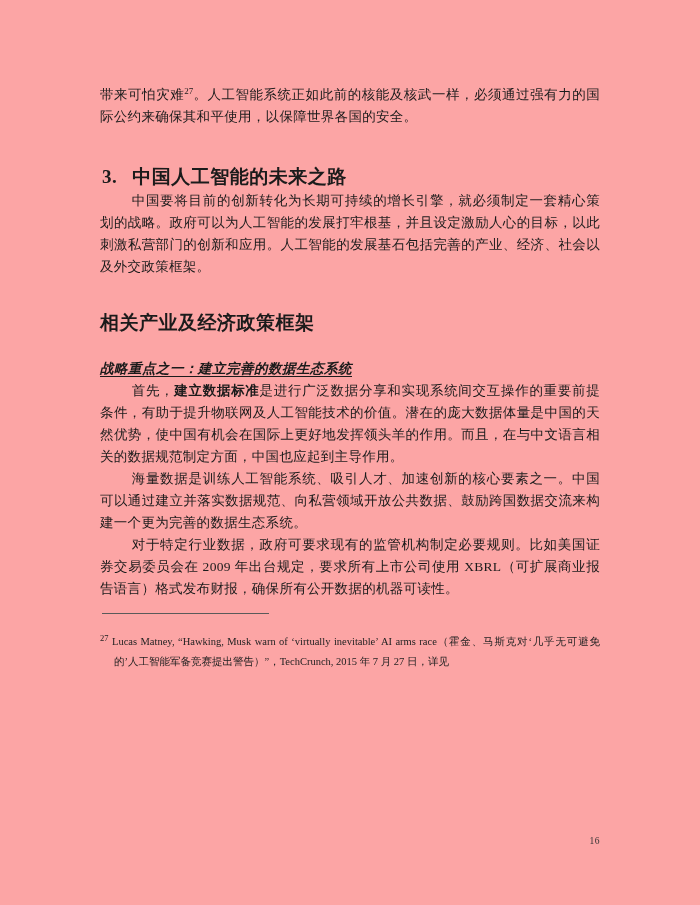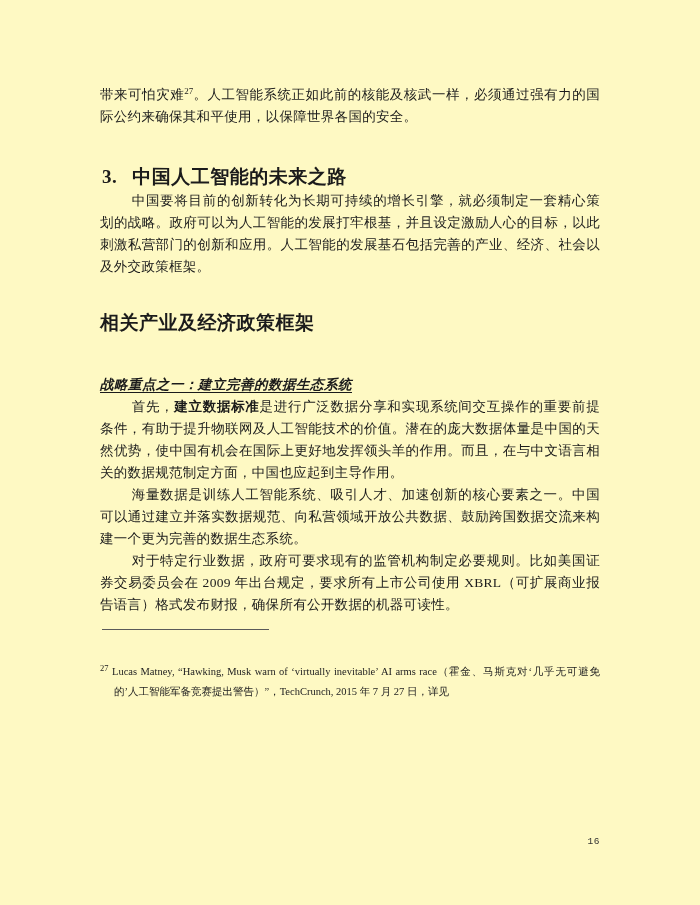--- a/index.html
+++ b/index.html
@@ -5,21 +5,21 @@
   html, body {
     margin: 0;
     padding: 0;
     background: #ffffff;
   }
   .page {
     position: relative;
     width: 700px;
     height: 905px;
     margin: 0;
-    background: #fef9c3;
+    background: #fca5a5;
     color: #1b1b1b;
     box-sizing: border-box;
     padding: 84px 100px 0 100px;
     overflow: hidden;
     font-family: "Liberation Serif", "DejaVu Serif", serif;
   }
   p.body {
     margin: 0;
     font-size: 13.5px;
     line-height: 22px;
@@ -46,38 +46,38 @@
     margin-right: 15px;
   }
   h2.subsection-h {
     margin: 34px 0 0 0;
     font-size: 19px;
     line-height: 22px;
     font-weight: bold;
     letter-spacing: 0.5px;
   }
   h3.strategy-h {
-    margin: 40px 0 0 0;
+    margin: 24px 0 0 0;
     font-size: 13.5px;
     line-height: 22px;
     font-weight: bold;
     font-style: italic;
     text-decoration: underline;
     text-underline-offset: 3px;
     letter-spacing: 0.5px;
   }
   .fn-rule {
     margin: 13px 0 0 2px;
     width: 167px;
     height: 0;
     border: none;
     border-top: 1.5px solid #5a5a5a;
   }
   .footnote {
-    margin-top: 32px;
+    margin-top: 18px;
     padding-left: 14px;
     font-size: 10.5px;
     line-height: 20px;
     color: #222222;
   }
   .fn-first {
     text-indent: -14px;
     text-align: justify;
   }
   .fn-first .fn-marker {
@@ -86,21 +86,20 @@
     line-height: 0;
   }
   .fn-url { text-indent: 0; }
   .page-num {
     position: absolute;
     top: 836px;
     right: 100px;
     font-size: 9.5px;
     color: #333333;
     letter-spacing: 0.5px;
-    font-family: Liberation Mono, monospace;
   }
 </style>
 </head>
 <body>
 
 <div class="page">
 
   <p class="body"><span>带来可怕灾难</span><sup class="fnref">27</sup><span>。人工智能系统正如此前的核能及核武一样，必须通过强有力的国际公约来确保其和平使用，以保障世界各国的安全。</span></p>
 
   <h1 class="section-h"><span class="h-num">3.</span><span>中国人工智能的未来之路</span></h1>

